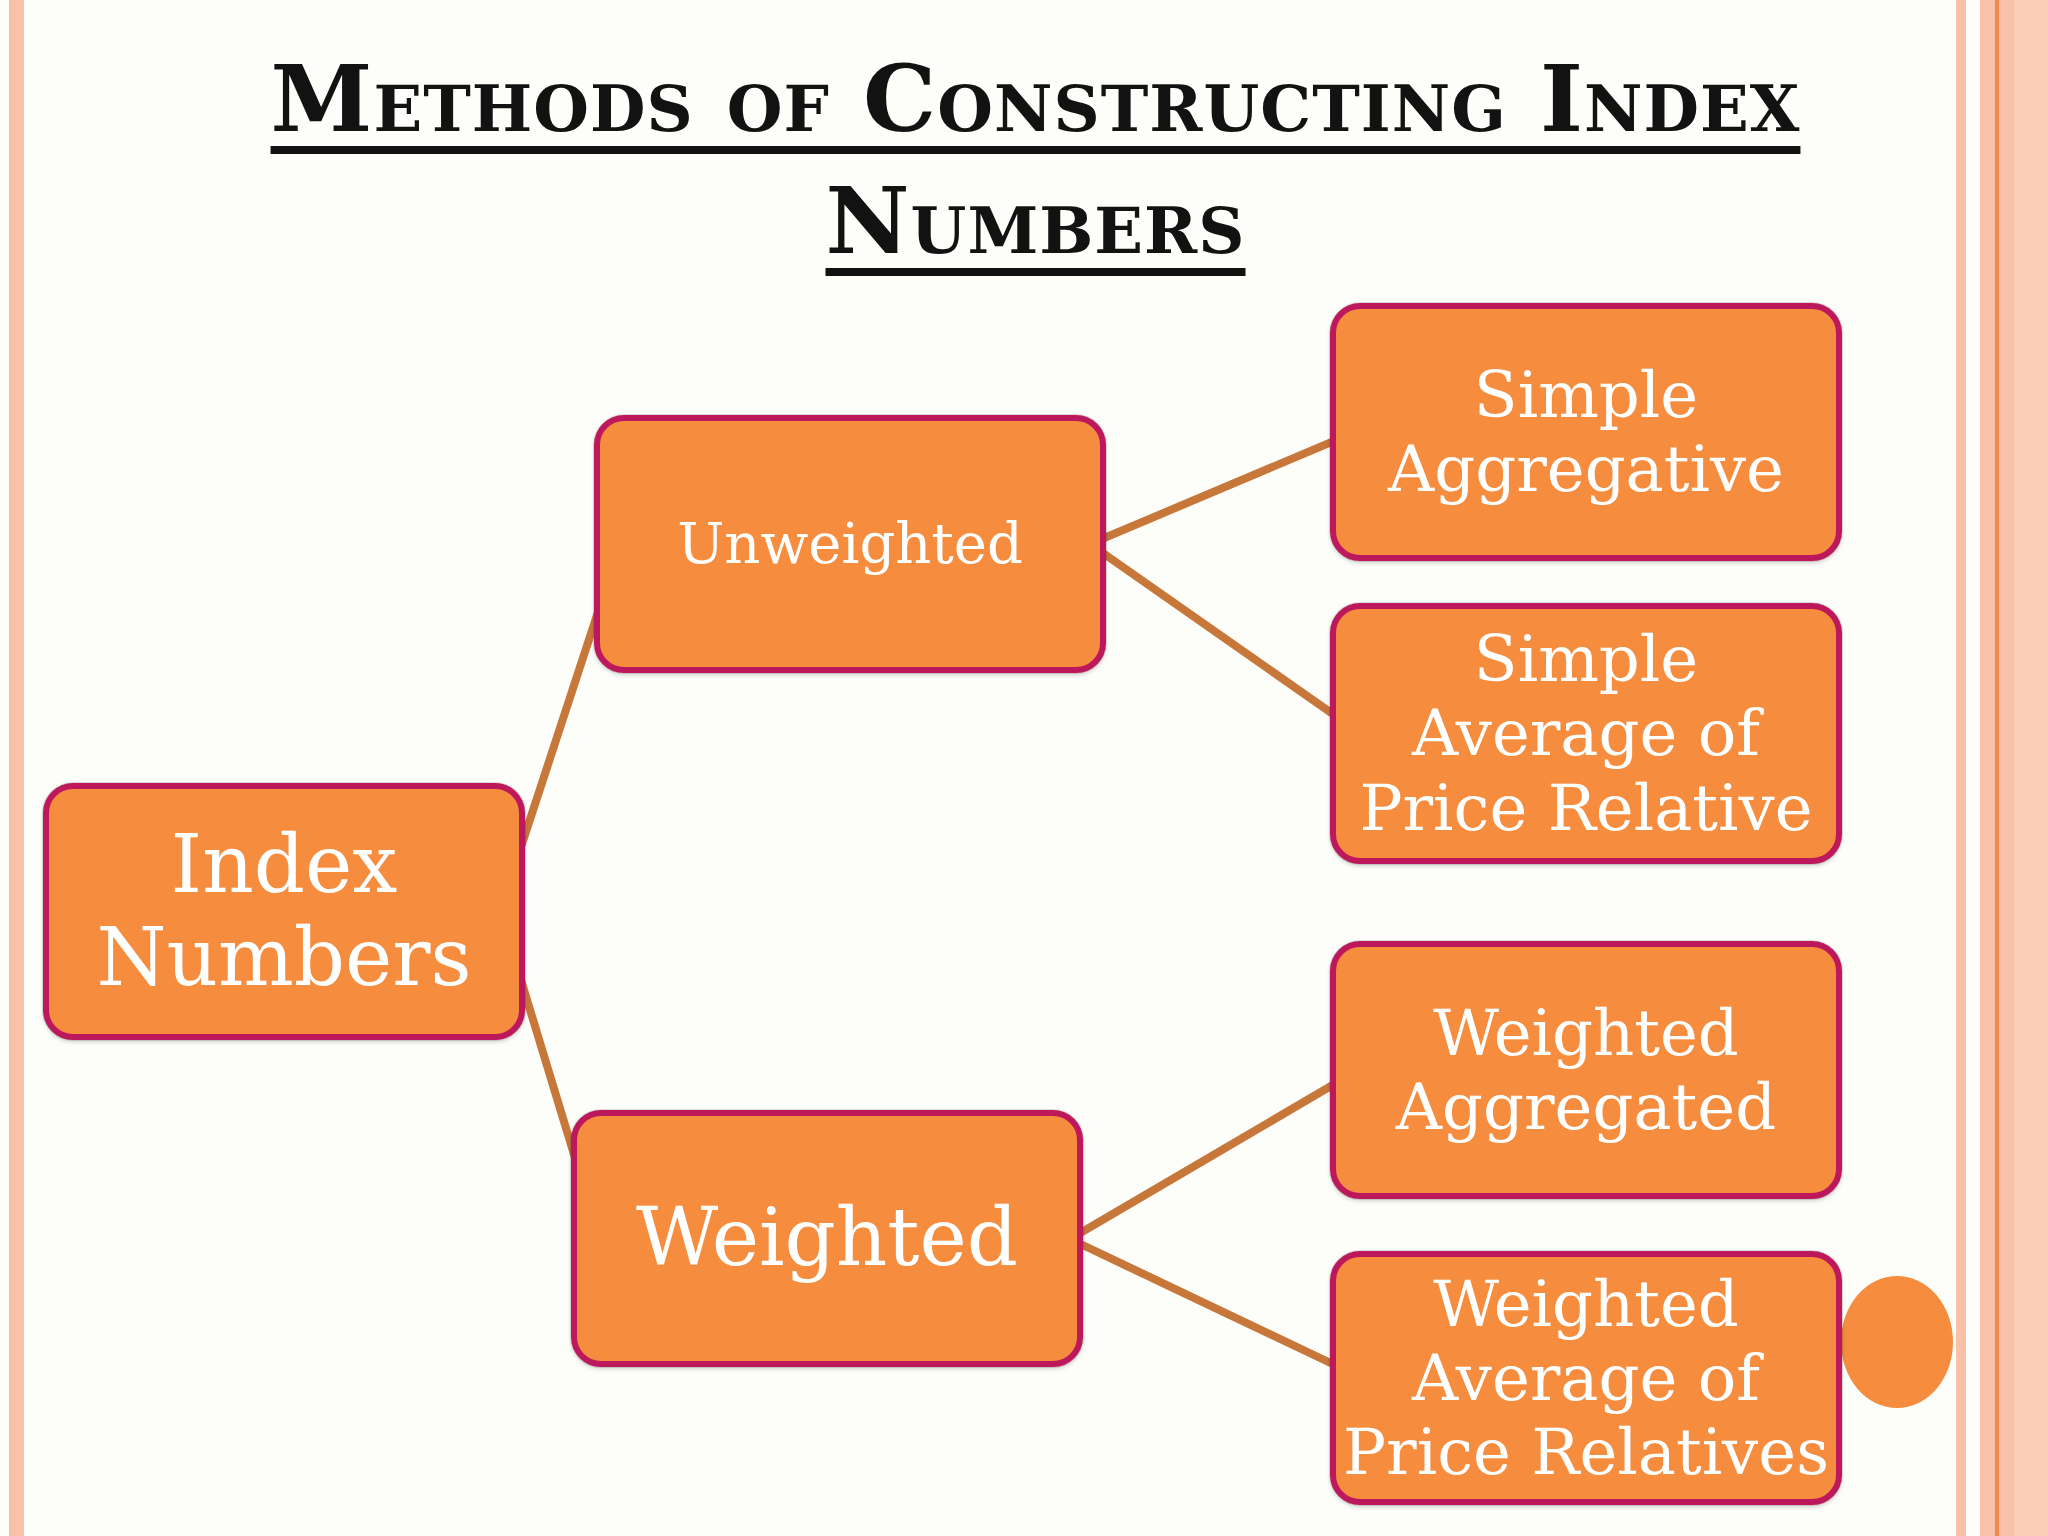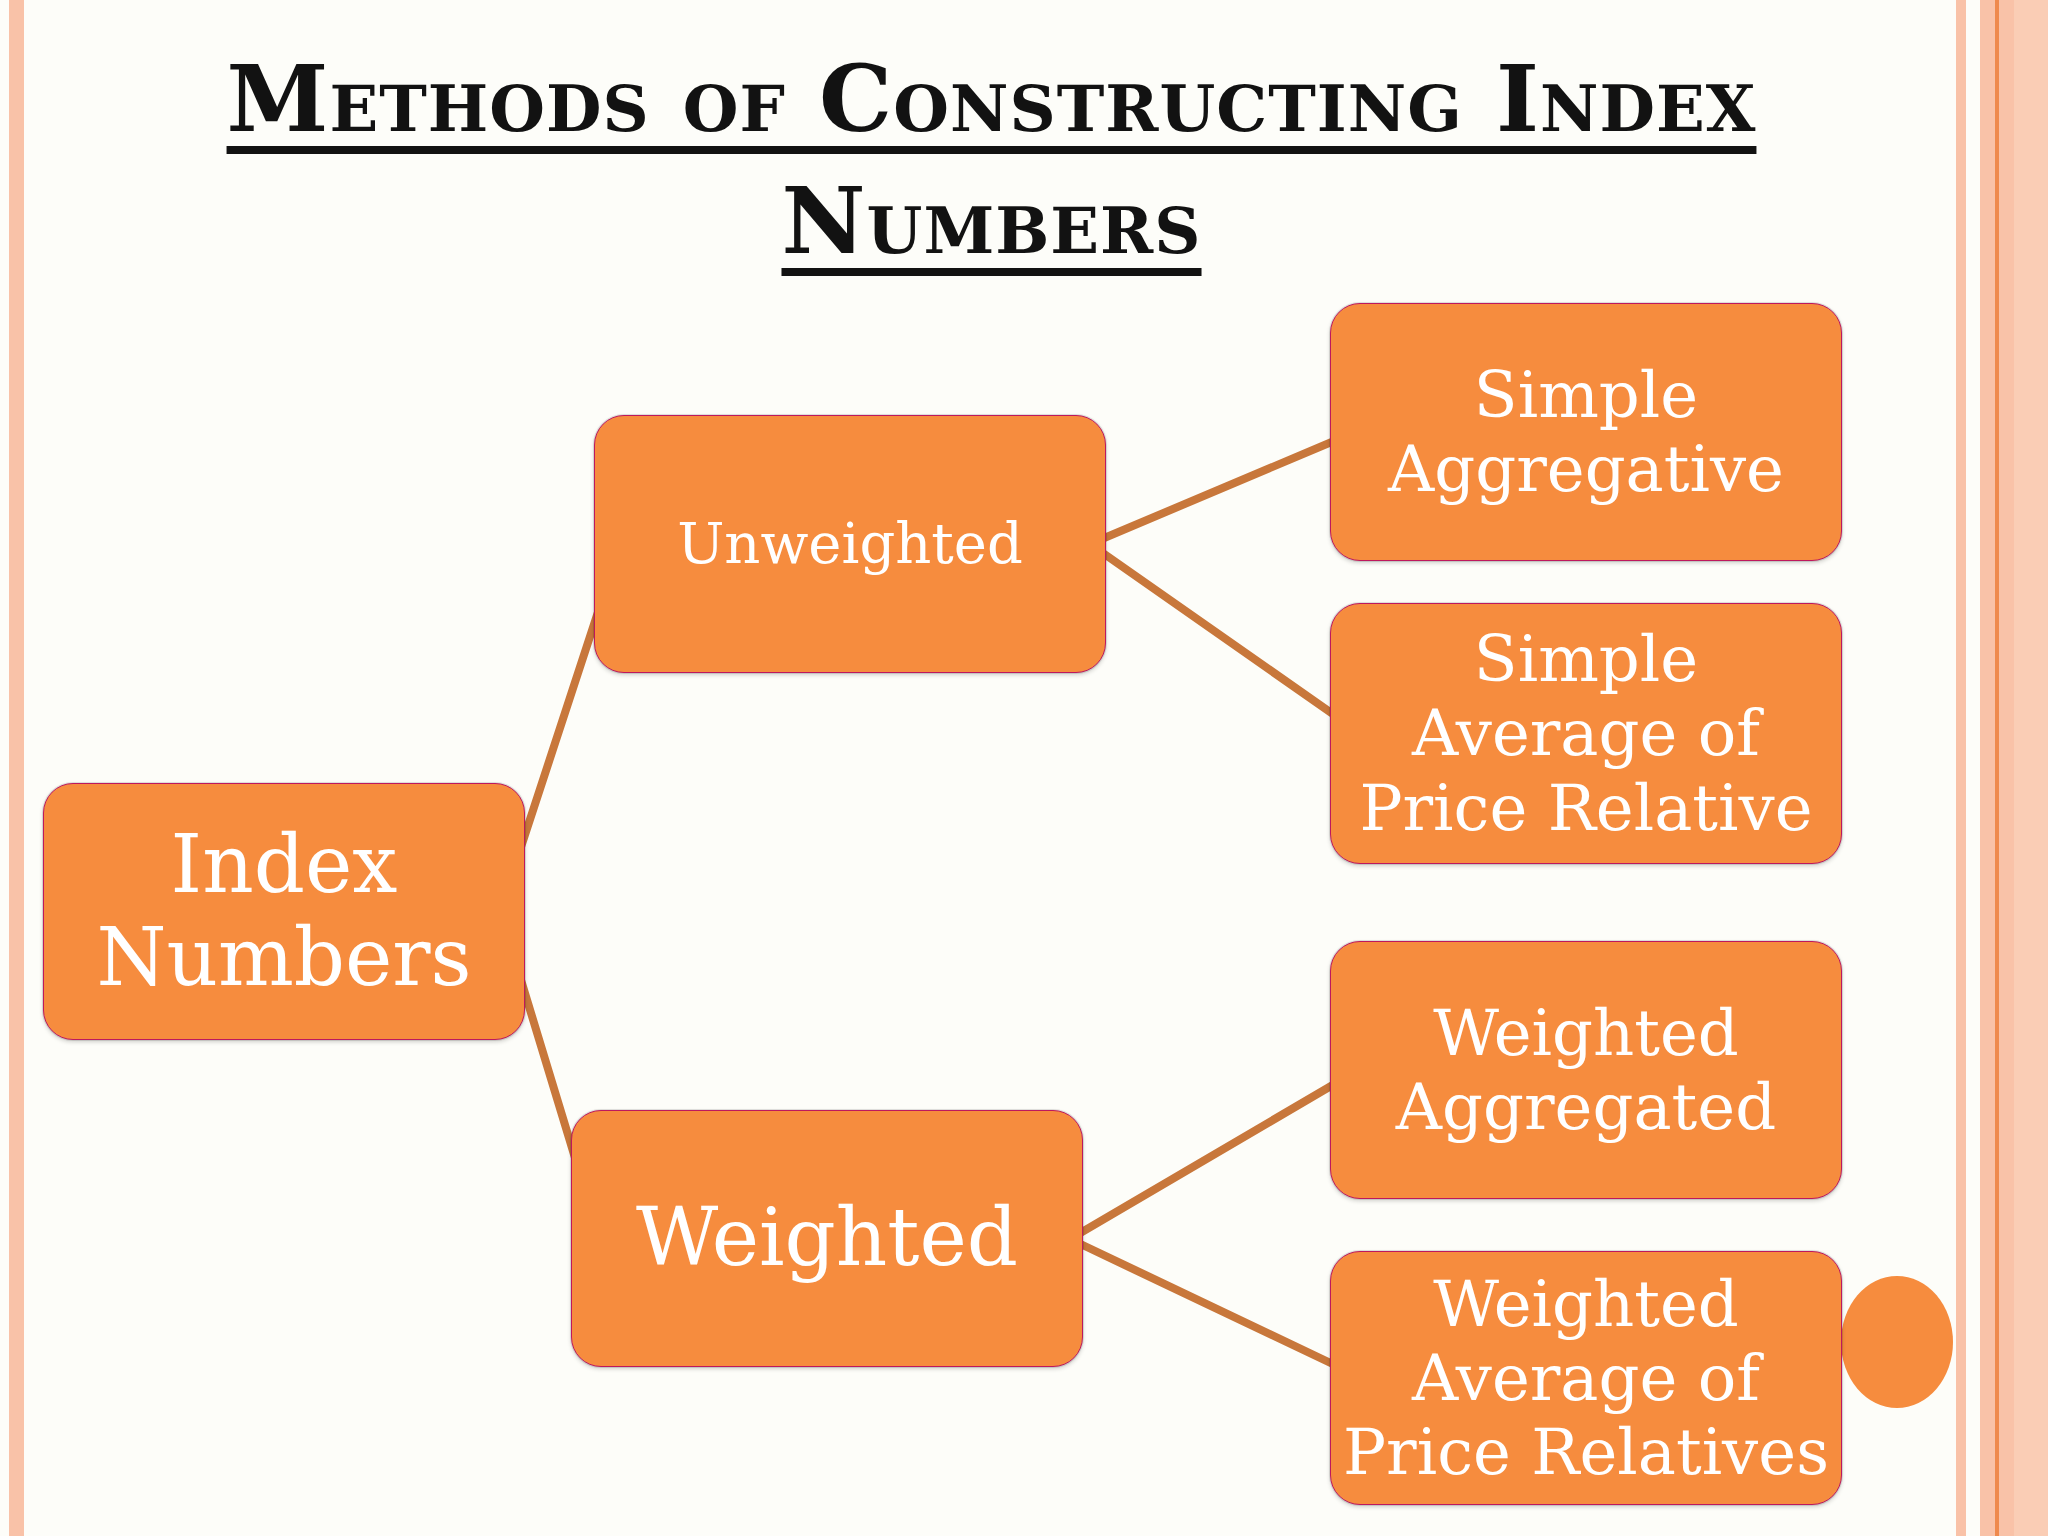--- a/index.html
+++ b/index.html
@@ -16,37 +16,38 @@
   .rblock{position:absolute;left:1980px;top:0;width:34px;height:1536px;background:var(--stripe,#F9C2A8);}
   .rdivider{position:absolute;left:1995px;top:0;width:4px;height:1536px;background:var(--divider,#EF8A4E);}
   .rband{position:absolute;left:2014px;top:0;width:34px;height:1536px;background:var(--band,#FACDB5);}
 
   
   .title{
     position:absolute;left:25px;top:38px;width:1933px;margin:0;
     text-align:center;font-weight:bold;font-variant:small-caps;
     font-size:92px;line-height:122px;color:var(--title-color,#121212);
     letter-spacing:1px;
+    padding-left:44px;
   }
   .tline{
     display:block;
     text-decoration:underline;
     text-decoration-thickness:8px;
     text-underline-offset:15px;
   }
 
   
   .connectors{position:absolute;left:0;top:0;width:2048px;height:1536px;z-index:1;}
   .connectors line{stroke:var(--connector,#C8773B);stroke-width:8;stroke-linecap:round;}
 
   
   .node{
     position:absolute;z-index:2;box-sizing:border-box;
     background:var(--box-fill,#F68C3E);
-    border:1px solid #be185d;border-radius:30px;
+    border:6px solid #be185d;border-radius:30px;
     box-shadow:0 0 0 1px rgba(0,0,0,0.10), 0 2px 4px rgba(0,0,0,0.18);
     display:flex;align-items:center;justify-content:center;
     color:#FFFFFF;text-align:center;
   }
   .node .label{white-space:pre-line;line-height:1.16;}
   .node-root     {left:43px;  top:783px;  width:482px; height:257px; font-size:80px;}
   .node-unweighted{left:594px; top:415px;  width:512px; height:258px; font-size:56px;}
   .node-weighted {left:571px; top:1110px; width:512px; height:257px; font-size:80px;}
   .node-c1{left:1330px; top:303px;  width:512px; height:258px; font-size:64px;}
   .node-c2{left:1330px; top:603px;  width:512px; height:261px; font-size:64px;}

